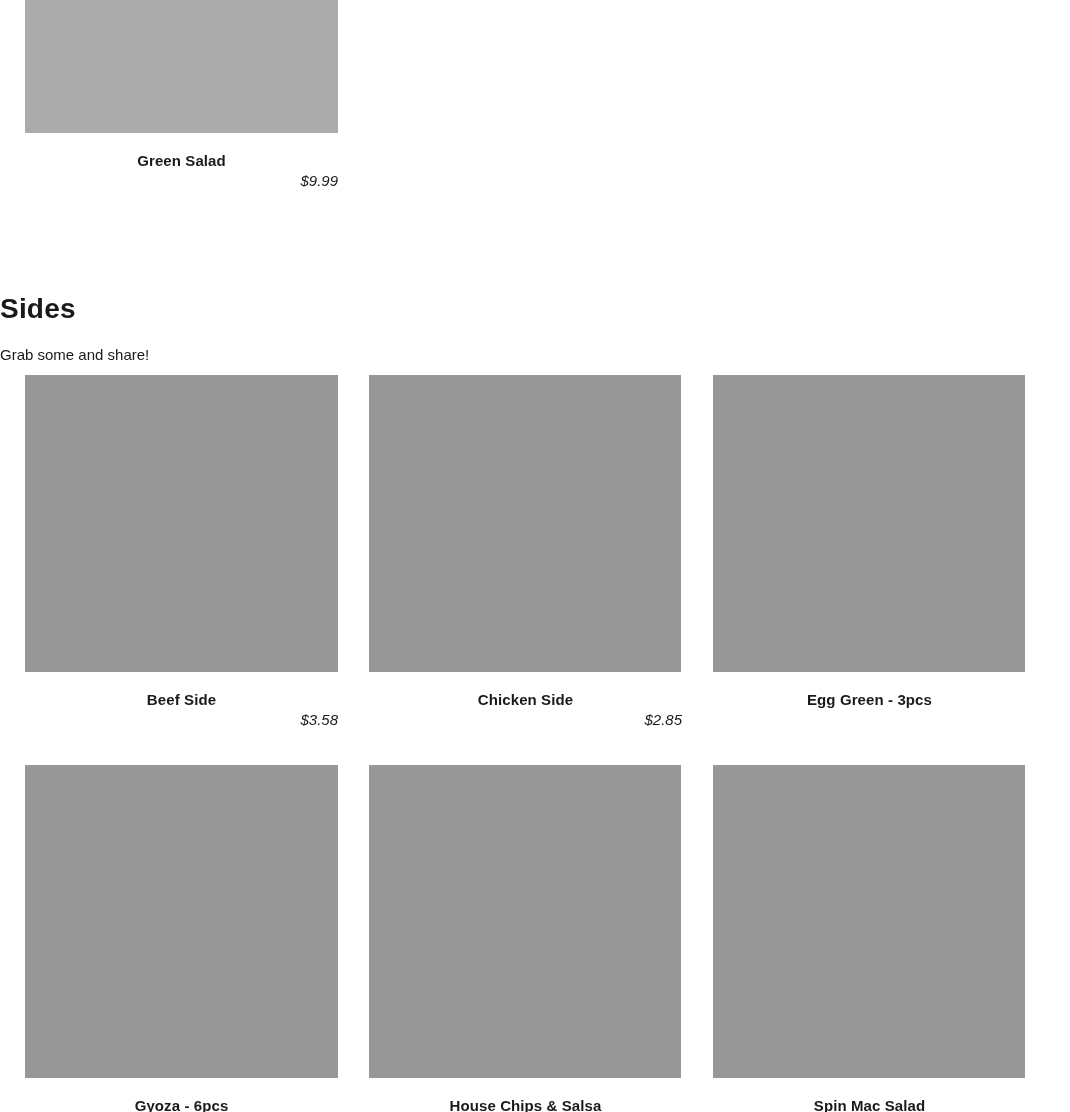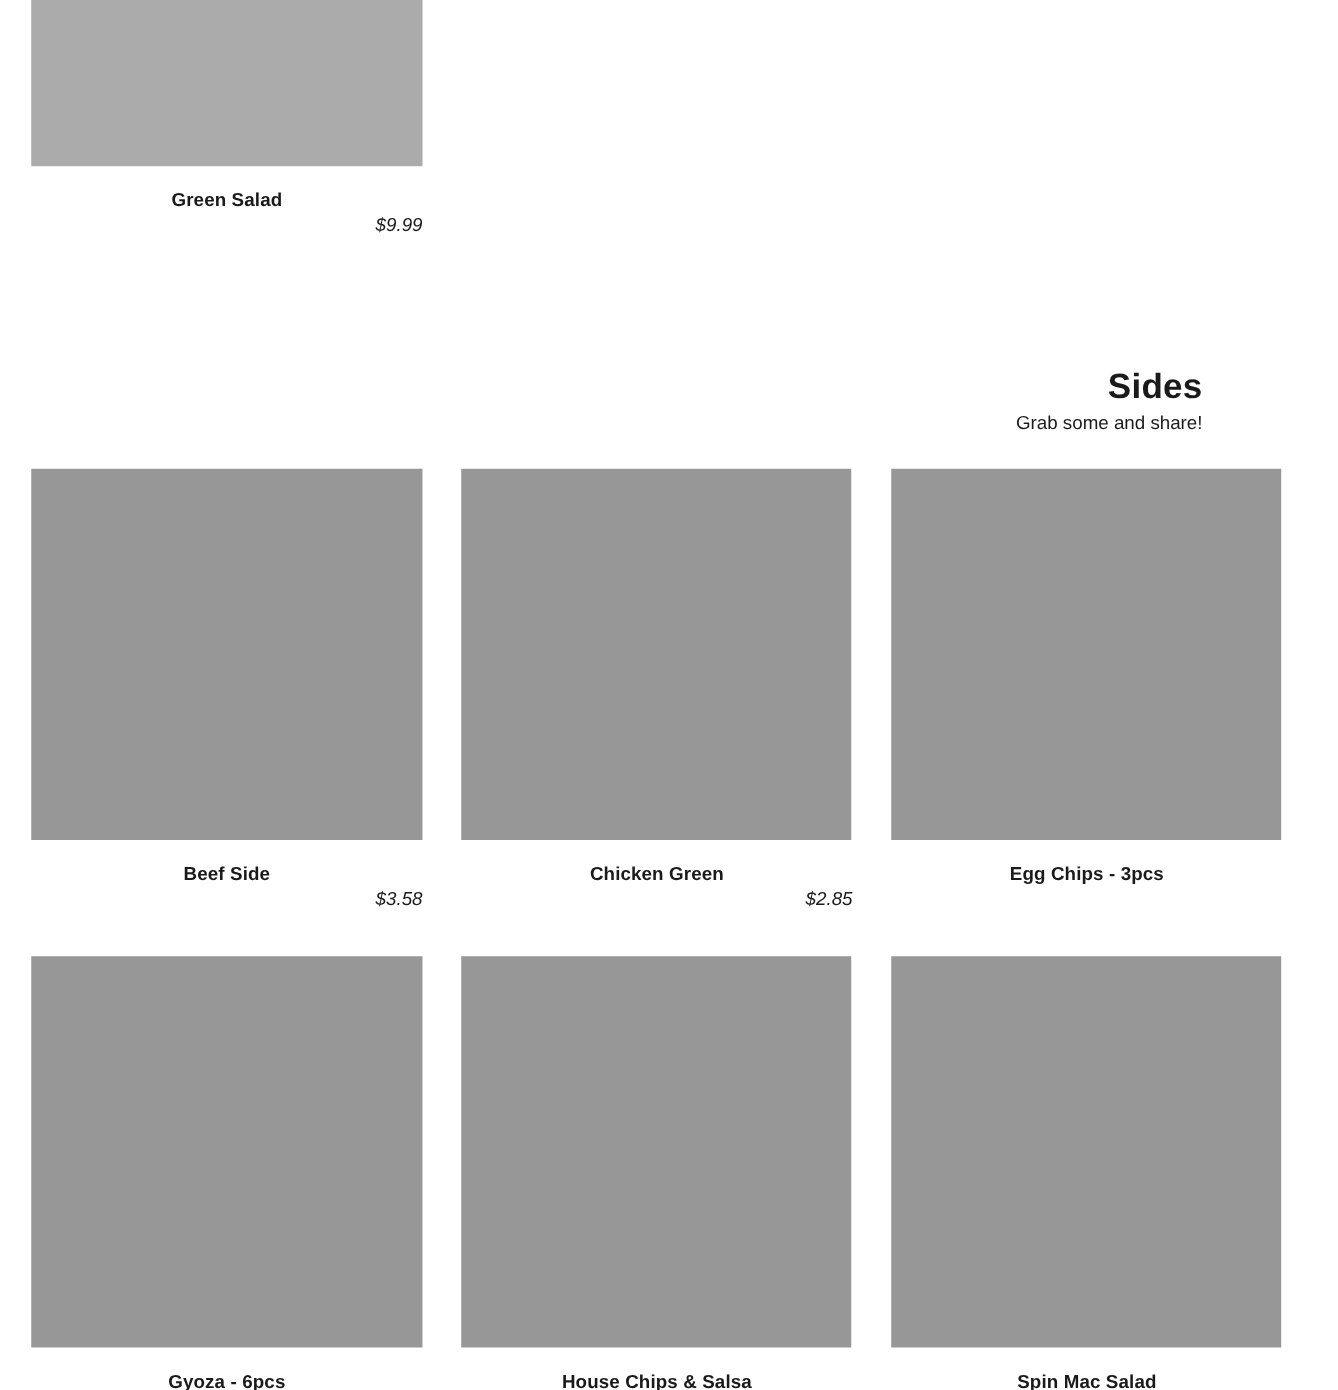--- a/index.html
+++ b/index.html
@@ -72,33 +72,33 @@
     top: -268px;
   }
   .row-top .card-photo { height: 401px; background: #ababab; }
 
   
   .section-head {
     position: absolute;
     left: 0;
     top: 292px;
     width: 962px;
-    text-align: right;
+    text-align: left;
   }
   .section-title {
     font-size: 28px;
     font-weight: bold;
     line-height: 34px;
     letter-spacing: 0.2px;
     color: #1a1a1a;
   }
   .section-subtitle {
     font-size: 15px;
     line-height: 20px;
-    margin-top: 3px;
+    margin-top: 19px;
     color: #1a1a1a;
   }
 
   
   .row-sides-1 { top: 375px; }
   .row-sides-1 .card-photo { height: 297px; }
 
   .row-sides-2 { top: 765px; }
   .row-sides-2 .card-photo { height: 313px; }
 
@@ -132,28 +132,28 @@
     <div class="card">
       <div class="card-photo"></div>
       <div class="card-caption">
         <div class="card-title">Beef Side</div>
         <div class="card-price">$3.58</div>
       </div>
     </div>
     <div class="card">
       <div class="card-photo"></div>
       <div class="card-caption">
-        <div class="card-title">Chicken Green</div>
+        <div class="card-title">Chicken Side</div>
         <div class="card-price">$2.85</div>
       </div>
     </div>
     <div class="card">
       <div class="card-photo"></div>
       <div class="card-caption">
-        <div class="card-title">Egg Chips - 3pcs</div>
+        <div class="card-title">Egg Green - 3pcs</div>
       </div>
     </div>
   </div>
 
   <div class="grid row-sides-2">
     <div class="card">
       <div class="card-photo"></div>
       <div class="card-caption">
         <div class="card-title">Gyoza - 6pcs</div>
         <div class="card-price"></div>

